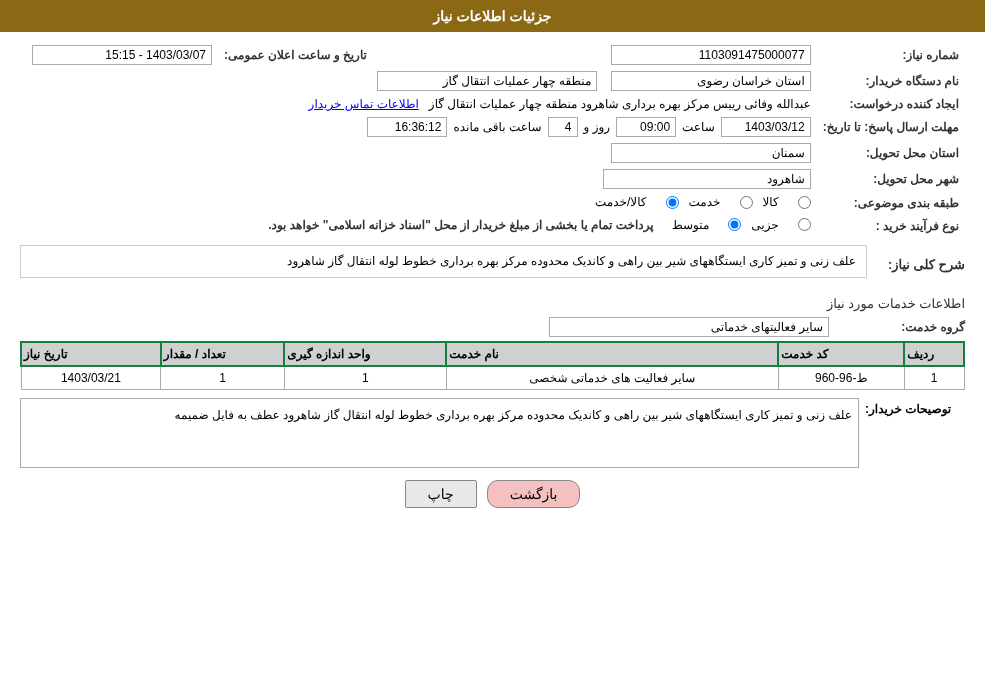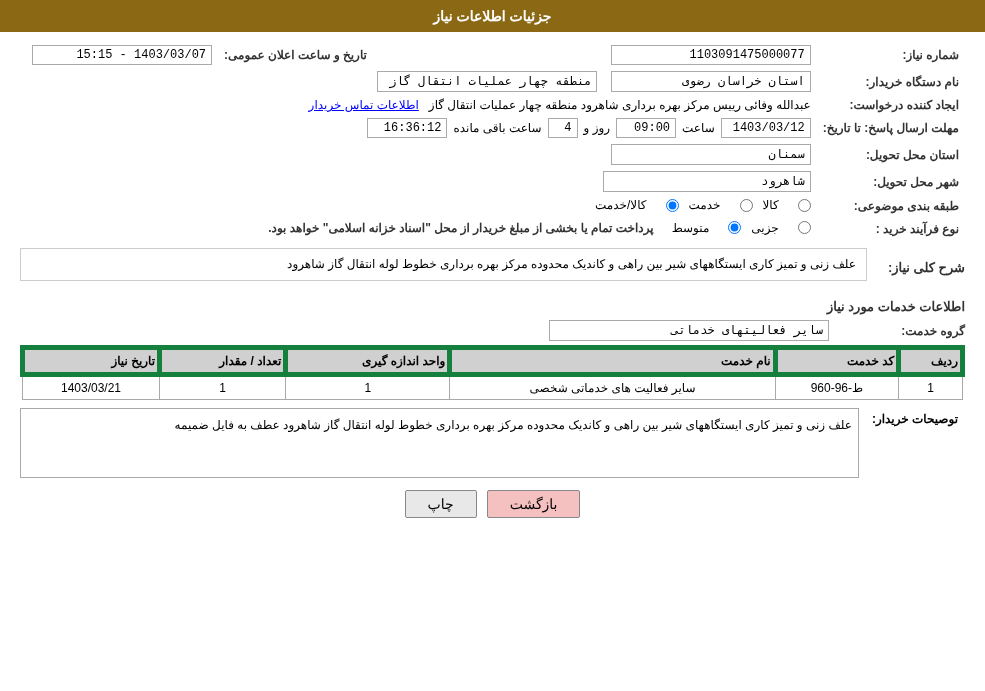--- a/index.html
+++ b/index.html
@@ -43,21 +43,21 @@
       width: 130px;
     }
     .value-cell {
       text-align: right;
     }
     .input-box {
       border: 1px solid #aaa;
       background: #fff;
       padding: 2px 5px;
       font-size: 12px;
-      font-family: Liberation Mono, monospace;
+      font-family: Liberation Sans, sans-serif;
       display: inline-block;
     }
     .input-medium {
       width: 200px;
     }
     .link-blue {
       color: #00f;
       text-decoration: underline;
       cursor: pointer;
     }
@@ -86,23 +86,23 @@
       text-align: right;
       line-height: 1.6;
     }
     .services-table {
       width: 100%;
       border-collapse: collapse;
       margin-bottom: 8px;
     }
     .services-table th {
       background: #d0d0d0;
-      border: 5px solid #15803d;
+      border: 2px solid #15803d;
       padding: 4px 2px;
-      text-align: right;
+      text-align: left;
       font-weight: bold;
     }
     .services-table td {
       border: 1px solid #aaa;
       padding: 4px 8px;
       text-align: center;
     }
     .services-table tr:nth-child(even) {
       background: #f9f9f9;
     }
@@ -128,29 +128,30 @@
       font-family: Tahoma, Arial, sans-serif;
       cursor: pointer;
       border: 1px solid #888;
       border-radius: 2px;
     }
     .btn-print {
       background: #e8e8e8;
     }
     .btn-back {
       background: #f5c0c0;
+      border-radius: 11px;
     }
     .row-flex {
       display: flex;
       align-items: center;
       gap: 6px;
       direction: rtl;
     }
     .services-label {
-      font-weight: bold;
+      font-weight: normal;
       font-size: 13px;
       color: #333;
       margin: 10px 0 6px 0;
     }
     .group-row {
       display: flex;
       align-items: center;
       gap: 6px;
       direction: rtl;
       margin-bottom: 4px;
@@ -159,21 +160,21 @@
       display: flex;
       align-items: flex-start;
       gap: 6px;
       direction: rtl;
     }
     .description-label {
       font-weight: bold;
       white-space: nowrap;
       padding-top: 4px;
       min-width: 100px;
-      text-align: center;
+      text-align: left;
     }
   </style>
 </head>
 <body>
 
 <div class="page-wrapper">
 
   <div class="header-bar">
     <span>جزئيات اطلاعات نياز</span>
   </div>

